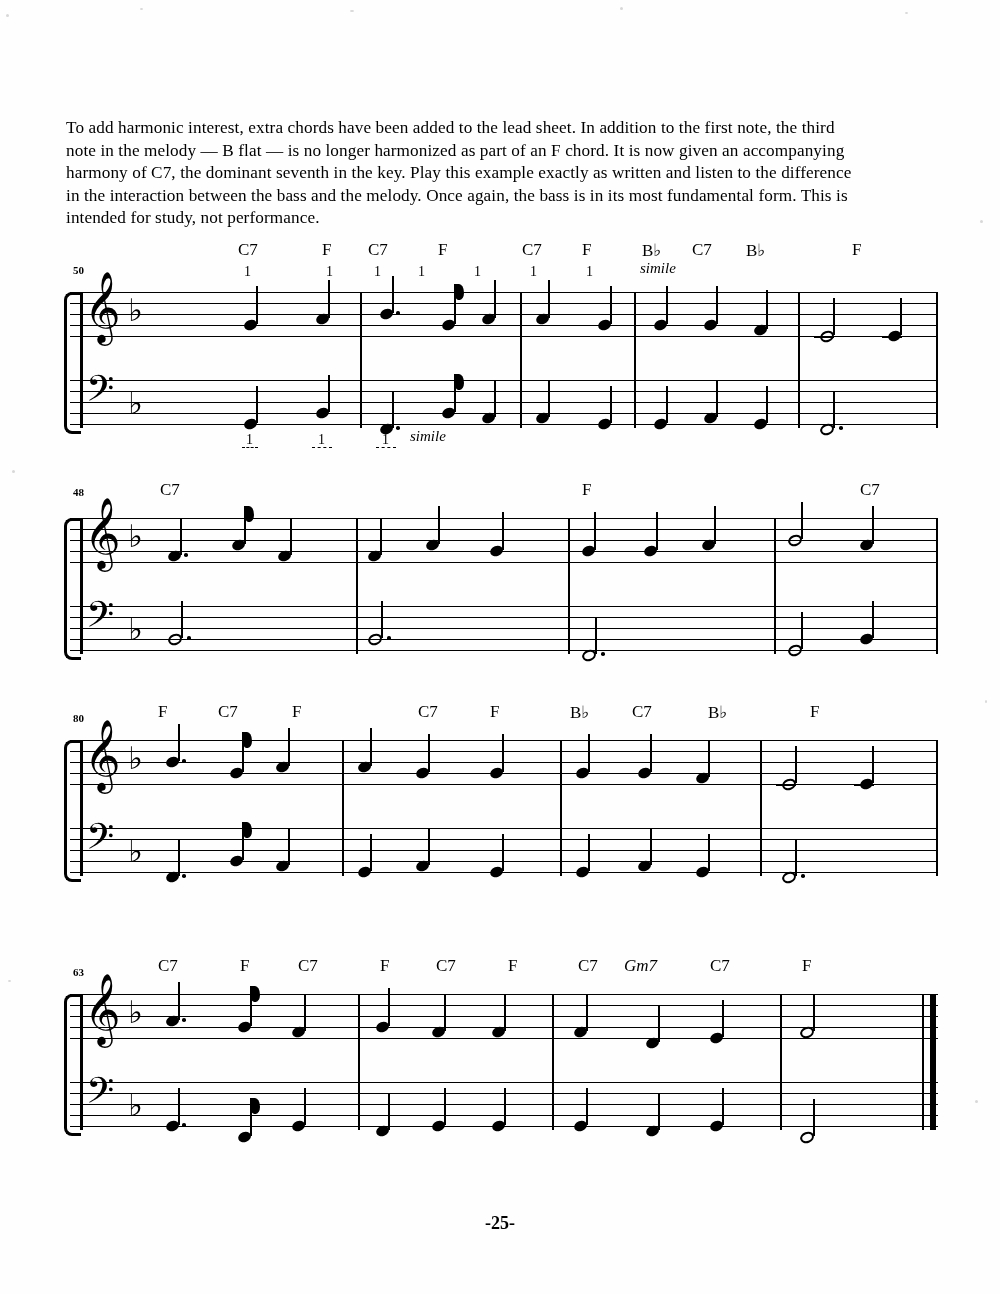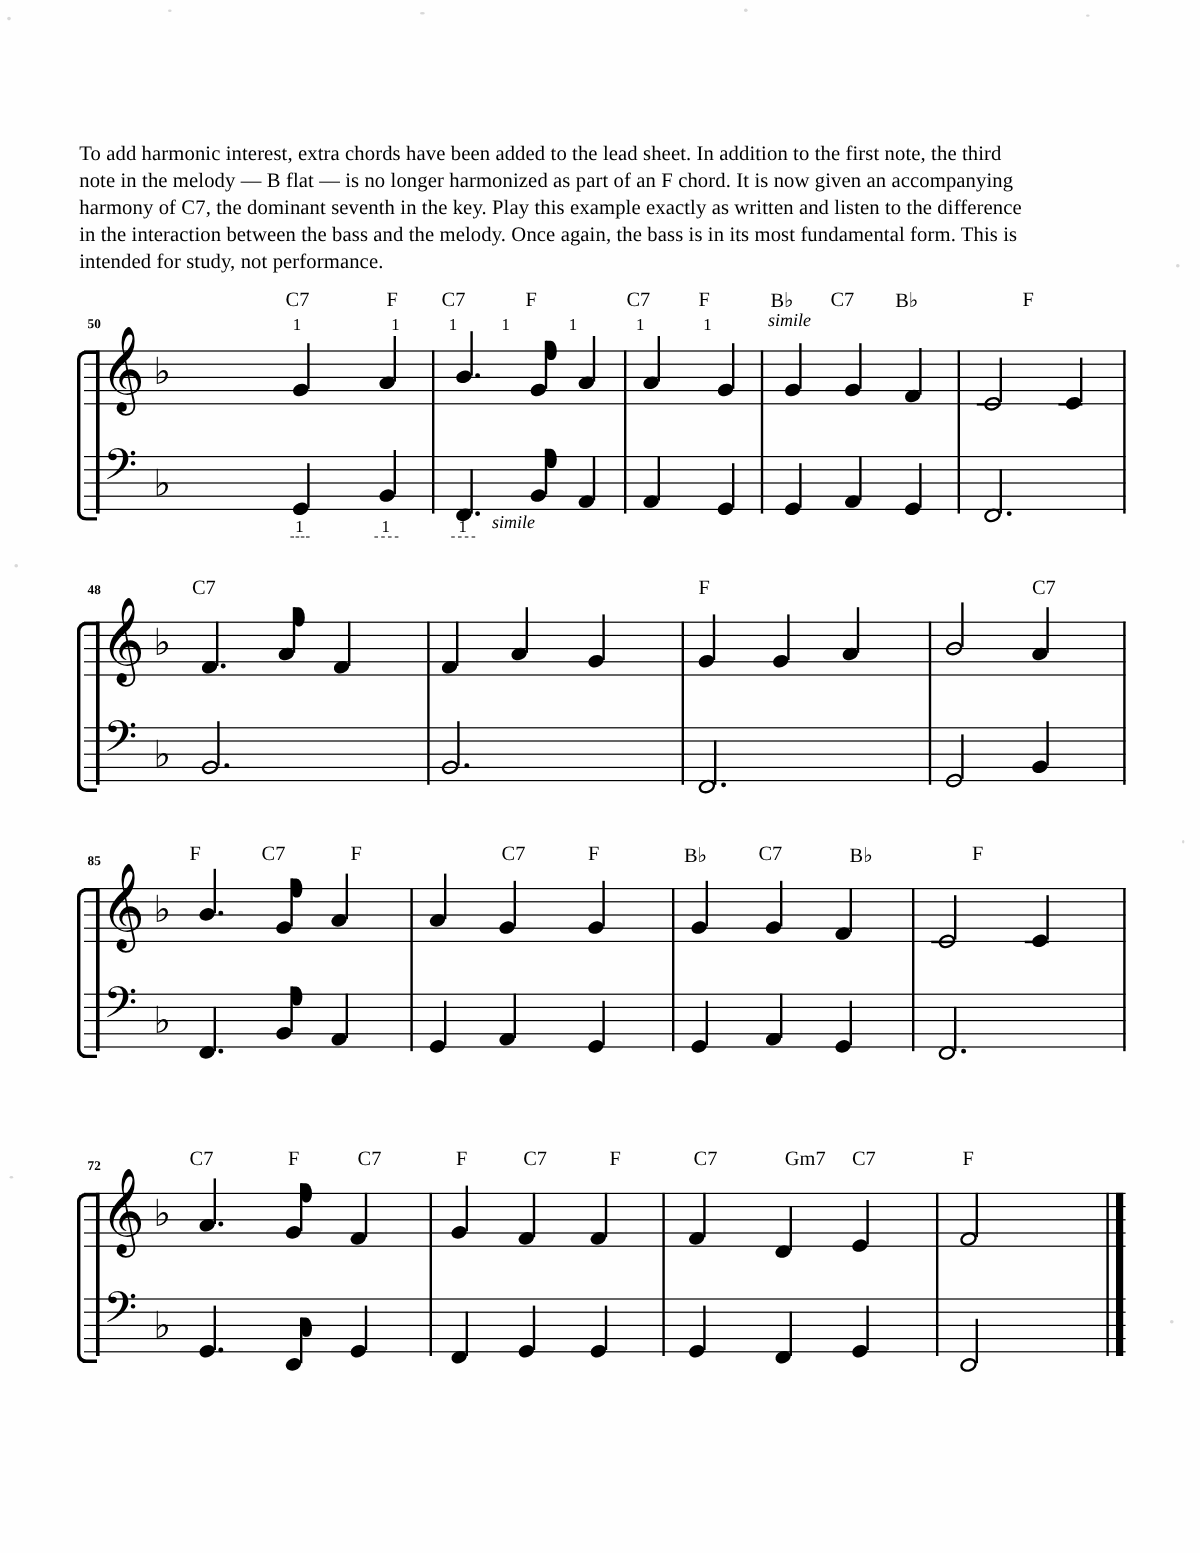--- a/index.html
+++ b/index.html
@@ -434,21 +434,21 @@
     <div class="brace" style="left:-6px; top:38px; height:136px;"></div>
     <div class="sysline" style="left:10px; top:38px; height:136px;"></div>
     <div class="barline" style="left:286px; top:38px; height:136px;"></div>
     <div class="barline" style="left:498px; top:38px; height:136px;"></div>
     <div class="barline" style="left:704px; top:38px; height:136px;"></div>
     <div class="barline" style="left:866px; top:38px; height:136px;"></div>
   </div>
 
   <div class="system" style="top:702px; height:180px;">
 
-    <div class="measure-number" style="left:3px; top:10px;">85</div>
+    <div class="measure-number" style="left:3px; top:10px;">80</div>
 
     <div class="chord-row">
       <div class="chord" style="left:88px; top:0;">F</div>
       <div class="chord" style="left:148px; top:0;">C7</div>
       <div class="chord" style="left:222px; top:0;">F</div>
       <div class="chord" style="left:348px; top:0;">C7</div>
       <div class="chord" style="left:420px; top:0;">F</div>
       <div class="chord" style="left:500px; top:0;">B♭</div>
       <div class="chord" style="left:562px; top:0;">C7</div>
       <div class="chord" style="left:638px; top:0;">B♭</div>
@@ -535,31 +535,31 @@
     <div class="brace" style="left:-6px; top:38px; height:136px;"></div>
     <div class="sysline" style="left:10px; top:38px; height:136px;"></div>
     <div class="barline" style="left:272px; top:38px; height:136px;"></div>
     <div class="barline" style="left:490px; top:38px; height:136px;"></div>
     <div class="barline" style="left:690px; top:38px; height:136px;"></div>
     <div class="barline" style="left:866px; top:38px; height:136px;"></div>
   </div>
 
   <div class="system" style="top:956px; height:180px;">
 
-    <div class="measure-number" style="left:3px; top:10px;">72</div>
+    <div class="measure-number" style="left:3px; top:10px;">63</div>
 
     <div class="chord-row">
       <div class="chord" style="left:88px; top:0;">C7</div>
       <div class="chord" style="left:170px; top:0;">F</div>
       <div class="chord" style="left:228px; top:0;">C7</div>
       <div class="chord" style="left:310px; top:0;">F</div>
       <div class="chord" style="left:366px; top:0;">C7</div>
       <div class="chord" style="left:438px; top:0;">F</div>
       <div class="chord" style="left:508px; top:0;">C7</div>
-      <div class="chord" style="left:584px; top:0;">Gm7</div>
+      <div class="chord" style="left:554px; top:0;font-style:italic;">Gm7</div>
       <div class="chord" style="left:640px; top:0;">C7</div>
       <div class="chord" style="left:732px; top:0;">F</div>
     </div>
 
     <div class="staff" style="top:38px;">
       <div class="line l0"></div>
         <div class="line l1"></div>
         <div class="line l2"></div>
         <div class="line l3"></div>
         <div class="line l4"></div>
@@ -631,14 +631,15 @@
 
     <div class="brace" style="left:-6px; top:38px; height:136px;"></div>
     <div class="sysline" style="left:10px; top:38px; height:136px;"></div>
     <div class="barline" style="left:288px; top:38px; height:136px;"></div>
     <div class="barline" style="left:482px; top:38px; height:136px;"></div>
     <div class="barline" style="left:710px; top:38px; height:136px;"></div>
     <div class="endbar-thin" style="left:852px; top:38px; height:136px;"></div>
     <div class="endbar-thick" style="left:860px; top:38px; height:136px;"></div>
   </div>
 
+  <div class="page-number">-25-</div>
 
 </div>
 
 </body></html>

